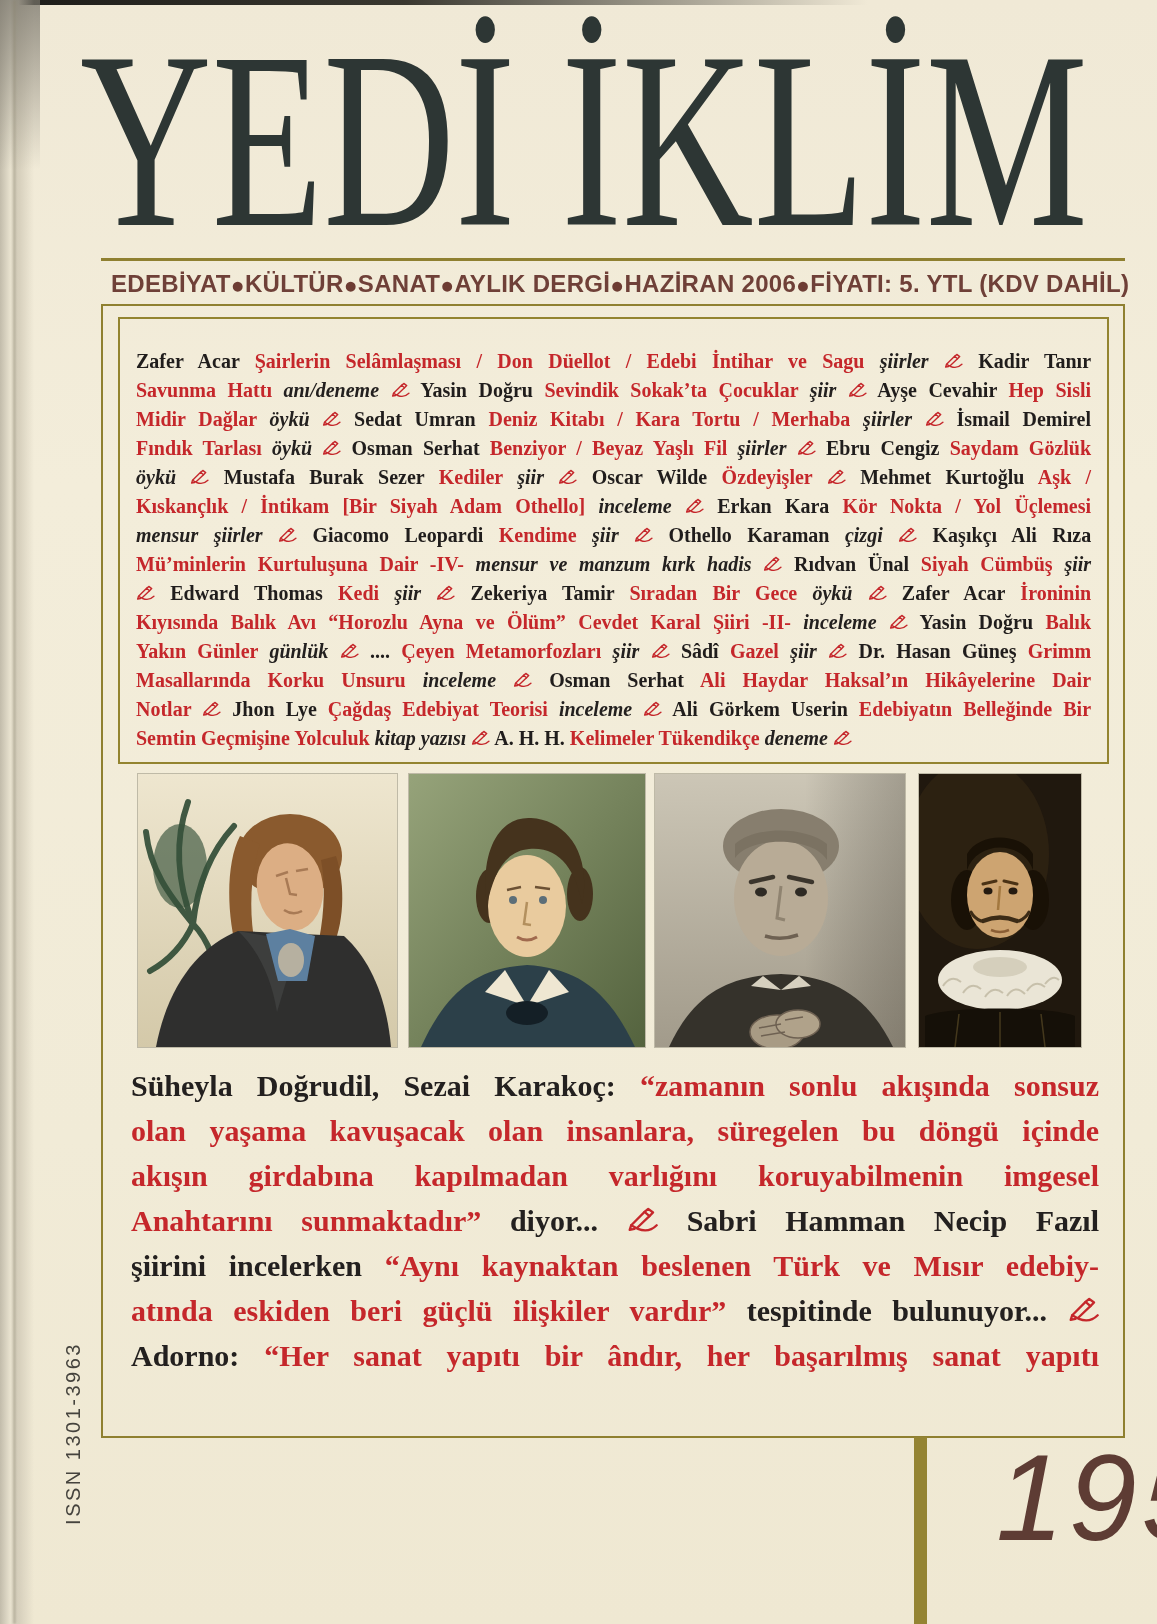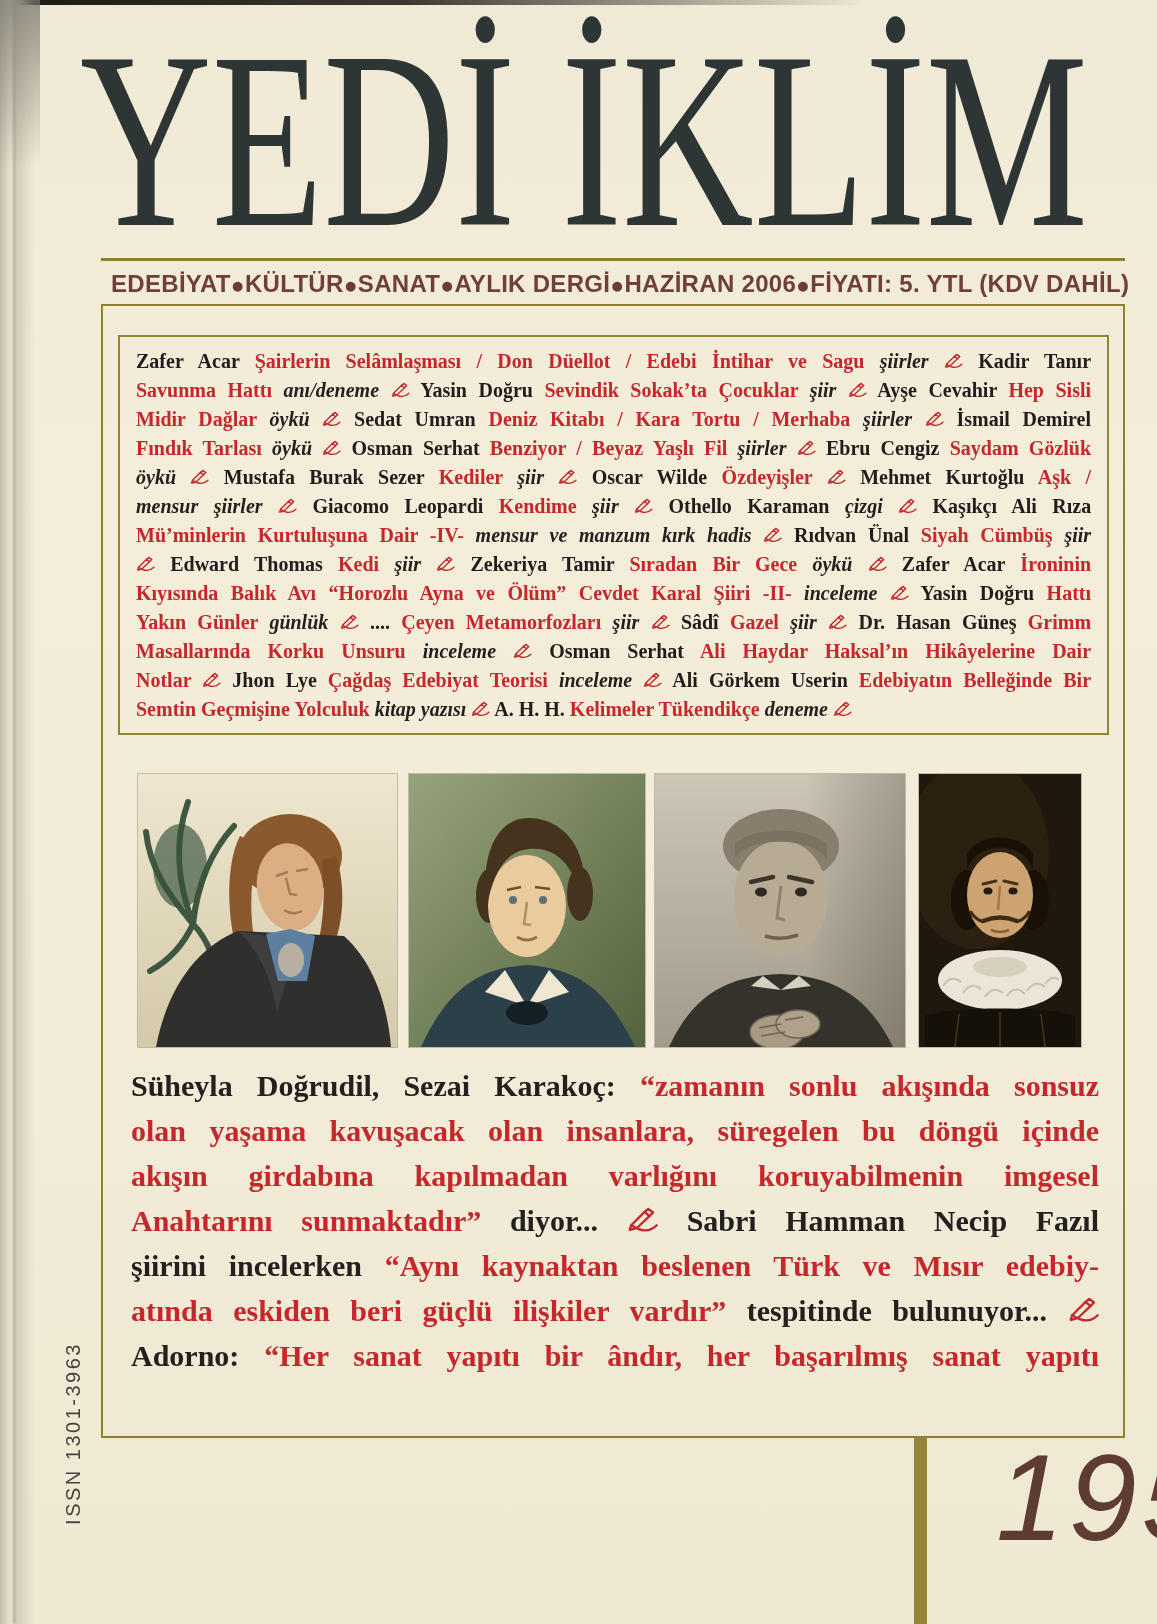--- a/index.html
+++ b/index.html
@@ -29,22 +29,22 @@
     display:flex;justify-content:space-between;align-items:center;
     font-family:"Liberation Sans","DejaVu Sans",sans-serif;font-weight:700;
     font-size:24px;color:#6f4038;letter-spacing:.3px;white-space:nowrap;text-align:center;}
   .banner .dot{font-size:23px;line-height:1;color:#6d3c33;transform:translateY(1px);}
 
   
   .frame{position:absolute;left:101px;top:304px;width:1024px;height:1134px;
     border:2.5px solid #8f8030;box-sizing:border-box;pointer-events:none;}
 
   
-  .contents{position:absolute;left:118px;top:335px;width:991px;box-sizing:border-box;
-    border:2px solid #93842f;padding:10px 16px 9px 16px;
+  .contents{position:absolute;left:118px;top:317px;width:991px;box-sizing:border-box;
+    border:2px solid #93842f;padding:28px 16px 9px 16px;
     font-weight:700;font-size:20px;line-height:29px;color:#201d1c;}
   .cline{text-align:justify;text-align-last:justify;}
   .cline.last{text-align-last:left;}
   .seg-n{color:#201d1c;}
   .seg-t{color:#c5272b;}
   .seg-g{color:#23201f;font-style:italic;}
   .pen{width:.95em;height:.8em;vertical-align:-0.06em;color:#c5272b;display:inline-block;}
 
   
   .photos{position:absolute;left:138px;top:774px;display:flex;}
@@ -171,20 +171,28 @@
       <path d="M9 17.5 C 14 19.5, 20 19, 24.5 14.5"></path>
     </g>
   </svg> <span class="seg-n">Oscar Wilde</span> <span class="seg-t">Özdeyişler</span>  <svg class="pen" viewBox="0 0 26 20" xmlns="http://www.w3.org/2000/svg" aria-hidden="true">
     <g fill="none" stroke="currentColor" stroke-width="1.9" stroke-linejoin="round" stroke-linecap="round">
       <path d="M3.5 14.5 L14.5 3.5 L18.5 7 L8 17 Z"></path>
       <path d="M14.5 3.5 L17.5 1 L21.5 4 L18.5 7"></path>
       <path d="M3.5 14.5 L2.2 18.4 L6.2 17.6"></path>
       <path d="M9 17.5 C 14 19.5, 20 19, 24.5 14.5"></path>
     </g>
   </svg> <span class="seg-n">Mehmet Kurtoğlu</span> <span class="seg-t">Aşk /</span> </div>
+      <div class="cline"><span class="seg-t">Kıskançlık / İntikam [Bir Siyah Adam Othello]</span> <span class="seg-g">inceleme</span>  <svg class="pen" viewBox="0 0 26 20" xmlns="http://www.w3.org/2000/svg" aria-hidden="true">
+    <g fill="none" stroke="currentColor" stroke-width="1.9" stroke-linejoin="round" stroke-linecap="round">
+      <path d="M3.5 14.5 L14.5 3.5 L18.5 7 L8 17 Z"></path>
+      <path d="M14.5 3.5 L17.5 1 L21.5 4 L18.5 7"></path>
+      <path d="M3.5 14.5 L2.2 18.4 L6.2 17.6"></path>
+      <path d="M9 17.5 C 14 19.5, 20 19, 24.5 14.5"></path>
+    </g>
+  </svg> <span class="seg-n">Erkan Kara</span> <span class="seg-t">Kör Nokta / Yol Üçlemesi</span> </div>
       <div class="cline"><span class="seg-g">mensur şiirler</span>  <svg class="pen" viewBox="0 0 26 20" xmlns="http://www.w3.org/2000/svg" aria-hidden="true">
     <g fill="none" stroke="currentColor" stroke-width="1.9" stroke-linejoin="round" stroke-linecap="round">
       <path d="M3.5 14.5 L14.5 3.5 L18.5 7 L8 17 Z"></path>
       <path d="M14.5 3.5 L17.5 1 L21.5 4 L18.5 7"></path>
       <path d="M3.5 14.5 L2.2 18.4 L6.2 17.6"></path>
       <path d="M9 17.5 C 14 19.5, 20 19, 24.5 14.5"></path>
     </g>
   </svg> <span class="seg-n">Giacomo Leopardi</span> <span class="seg-t">Kendime</span> <span class="seg-g">şiir</span>  <svg class="pen" viewBox="0 0 26 20" xmlns="http://www.w3.org/2000/svg" aria-hidden="true">
     <g fill="none" stroke="currentColor" stroke-width="1.9" stroke-linejoin="round" stroke-linecap="round">
       <path d="M3.5 14.5 L14.5 3.5 L18.5 7 L8 17 Z"></path>
@@ -230,21 +238,21 @@
       <path d="M9 17.5 C 14 19.5, 20 19, 24.5 14.5"></path>
     </g>
   </svg> <span class="seg-n">Zafer Acar</span> <span class="seg-t">İroninin</span> </div>
       <div class="cline"><span class="seg-t">Kıyısında Balık Avı “Horozlu Ayna ve Ölüm” Cevdet Karal Şiiri -II-</span> <span class="seg-g">inceleme</span>  <svg class="pen" viewBox="0 0 26 20" xmlns="http://www.w3.org/2000/svg" aria-hidden="true">
     <g fill="none" stroke="currentColor" stroke-width="1.9" stroke-linejoin="round" stroke-linecap="round">
       <path d="M3.5 14.5 L14.5 3.5 L18.5 7 L8 17 Z"></path>
       <path d="M14.5 3.5 L17.5 1 L21.5 4 L18.5 7"></path>
       <path d="M3.5 14.5 L2.2 18.4 L6.2 17.6"></path>
       <path d="M9 17.5 C 14 19.5, 20 19, 24.5 14.5"></path>
     </g>
-  </svg> <span class="seg-n">Yasin Doğru</span> <span class="seg-t">Hattı</span> </div>
+  </svg> <span class="seg-n">Yasin Doğru</span> <span class="seg-t">Balık</span> </div>
       <div class="cline"><span class="seg-t">Yakın Günler</span> <span class="seg-g">günlük</span>  <svg class="pen" viewBox="0 0 26 20" xmlns="http://www.w3.org/2000/svg" aria-hidden="true">
     <g fill="none" stroke="currentColor" stroke-width="1.9" stroke-linejoin="round" stroke-linecap="round">
       <path d="M3.5 14.5 L14.5 3.5 L18.5 7 L8 17 Z"></path>
       <path d="M14.5 3.5 L17.5 1 L21.5 4 L18.5 7"></path>
       <path d="M3.5 14.5 L2.2 18.4 L6.2 17.6"></path>
       <path d="M9 17.5 C 14 19.5, 20 19, 24.5 14.5"></path>
     </g>
   </svg> <span class="seg-n">....</span> <span class="seg-t">Çeyen Metamorfozları</span> <span class="seg-g">şiir</span>  <svg class="pen" viewBox="0 0 26 20" xmlns="http://www.w3.org/2000/svg" aria-hidden="true">
     <g fill="none" stroke="currentColor" stroke-width="1.9" stroke-linejoin="round" stroke-linecap="round">
       <path d="M3.5 14.5 L14.5 3.5 L18.5 7 L8 17 Z"></path>

